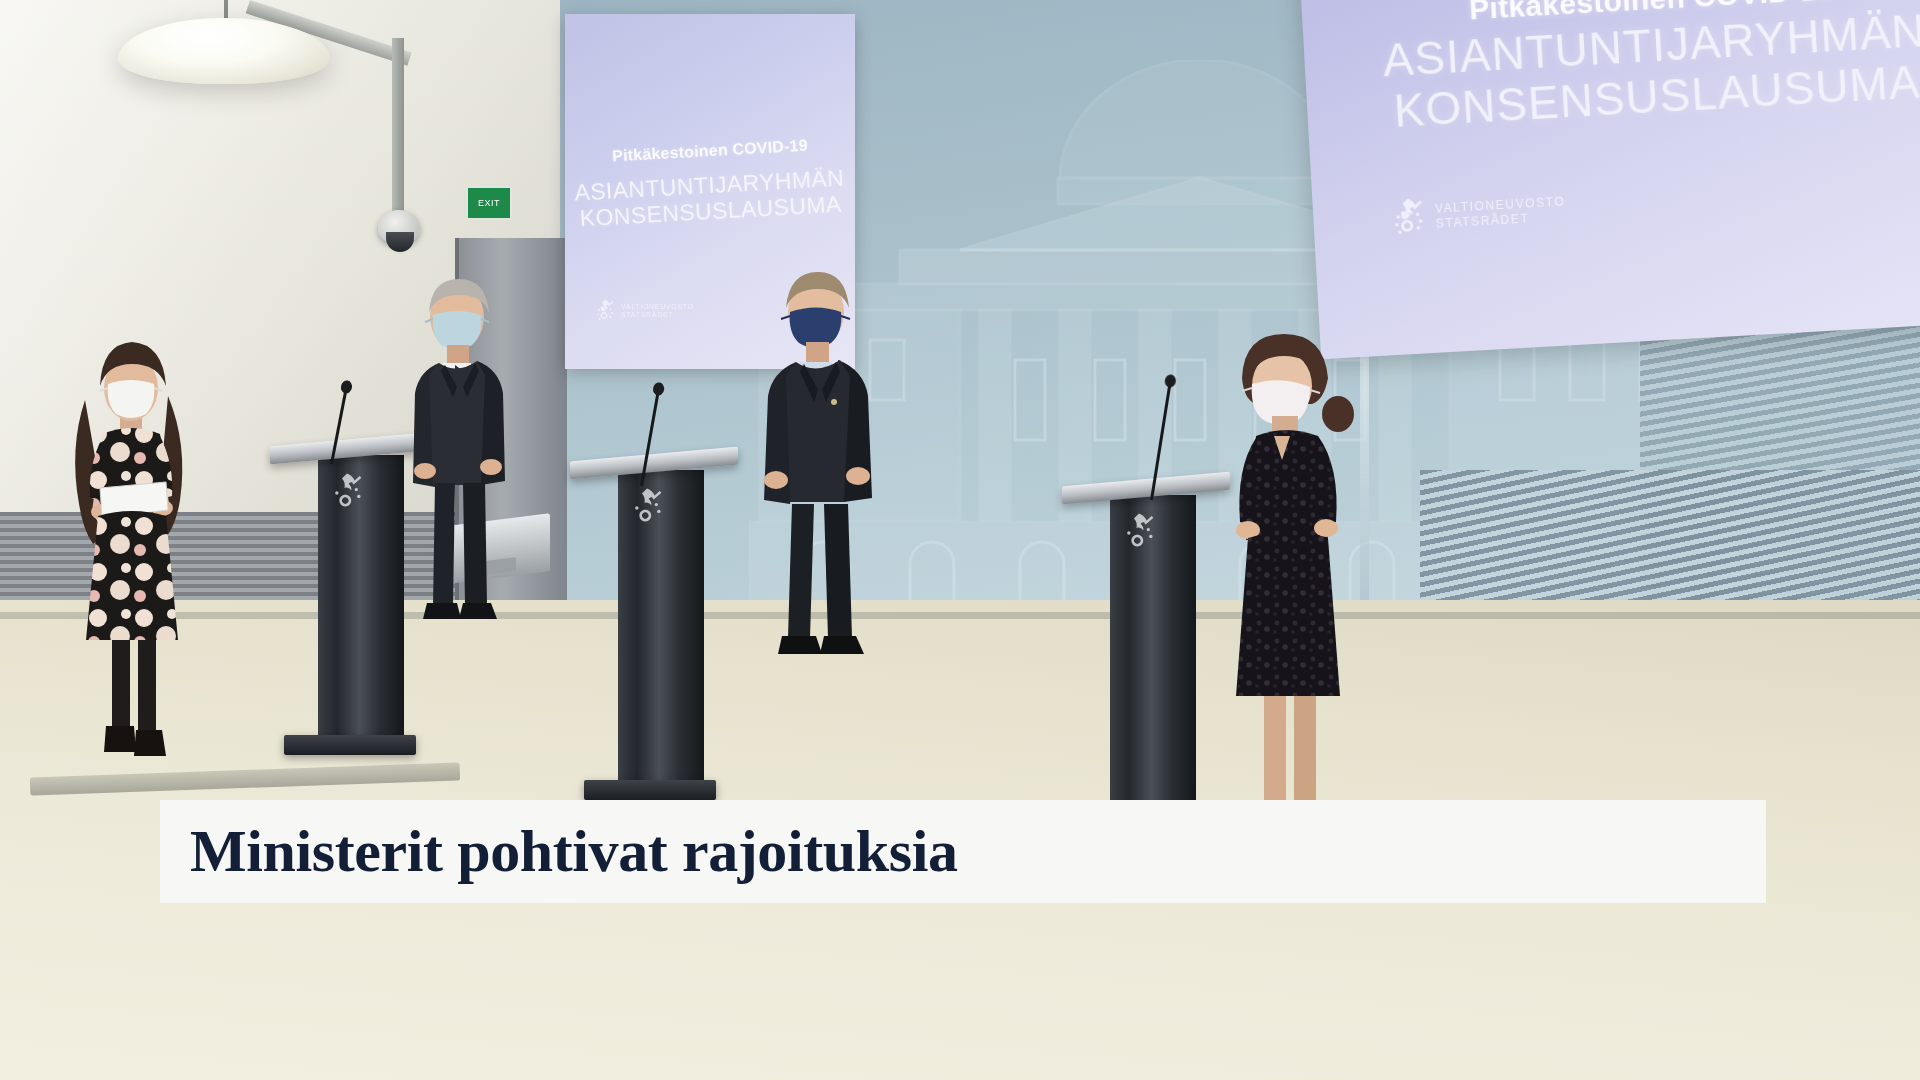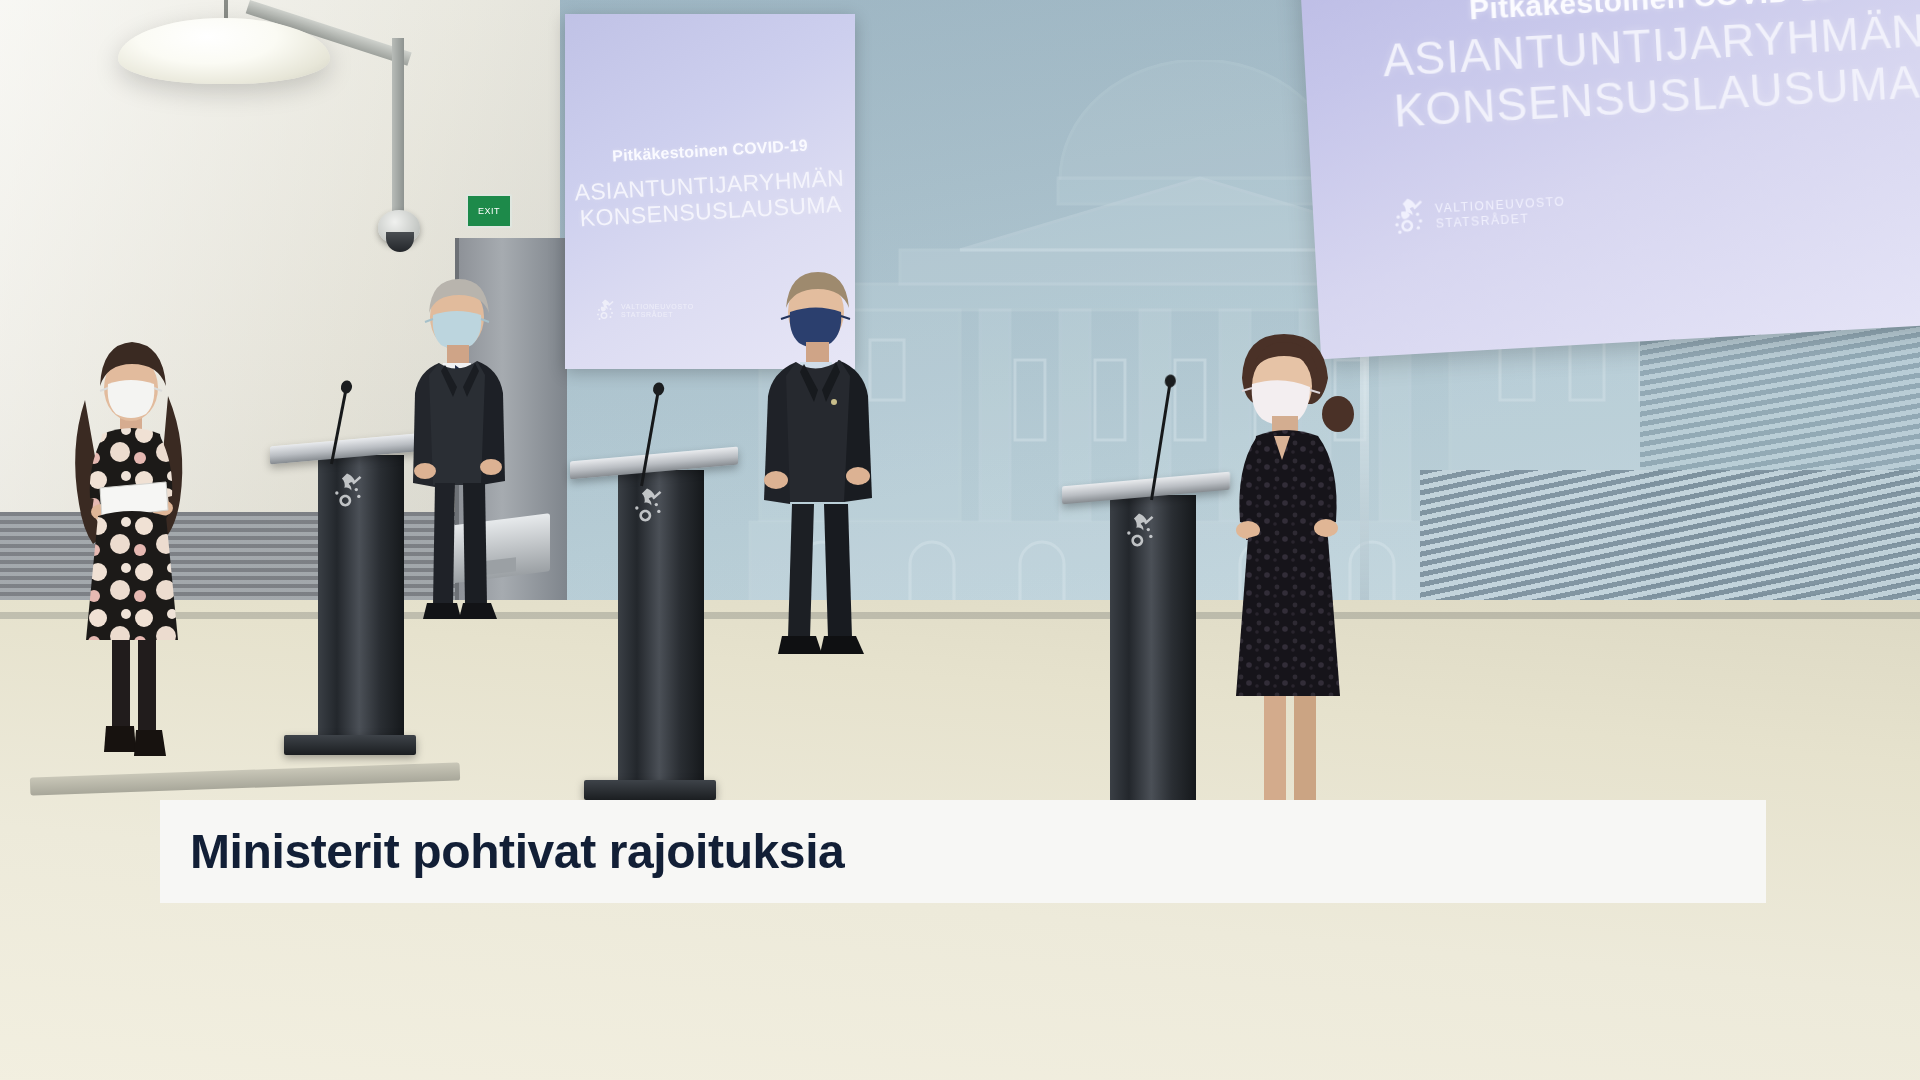--- a/index.html
+++ b/index.html
@@ -94,21 +94,21 @@
   .cable {
     position:absolute; border-bottom: 3px solid #b7b4a4; border-radius: 50%;
   }
 
   .door {
     position: absolute; left: 455px; top: 238px; width: 108px; height: 386px;
     background: linear-gradient(90deg,#8e9298 0%, #a6abb0 40%, #7f858c 100%);
     border-left: 4px solid #6d7176;
   }
   .exit-sign {
-    position: absolute; left: 466px; top: 194px; width: 42px; height: 30px;
+    position: absolute; left: 466px; top: 186px; width: 42px; height: 30px;
     background: #1d8a4a; border: 2px solid #dfe6df; border-radius: 2px;
     display:flex; align-items:center; justify-content:center;
   }
   .exit-sign span { color:#fff; font-size:9px; letter-spacing:.5px; }
 
   .ceiling-rail {
     position:absolute; left: 250px; top: 0; width: 170px; height: 14px;
     background: linear-gradient(180deg,#cfd2cd,#9ea29d);
     transform: rotate(18deg); transform-origin: left top;
   }
@@ -280,23 +280,24 @@
   .lt-headline {
     background: #f7f7f5;
     height: 103px;
     display: flex;
     align-items: center;
     padding-left: 30px;
     box-sizing: border-box;
   }
   .lt-headline span {
     color: #121f36;
-    font-size: 48px;
+    font-size: 60px;
     font-weight: bold;
     letter-spacing: -.4px;
+    font-family: Liberation Serif, serif;
   }
   .lt-sub {
     background: #0c1b36;
     height: 62px;
     display: flex;
     align-items: center;
     padding-left: 30px;
     box-sizing: border-box;
     border-top: 2px solid #3f5e86;
   }

